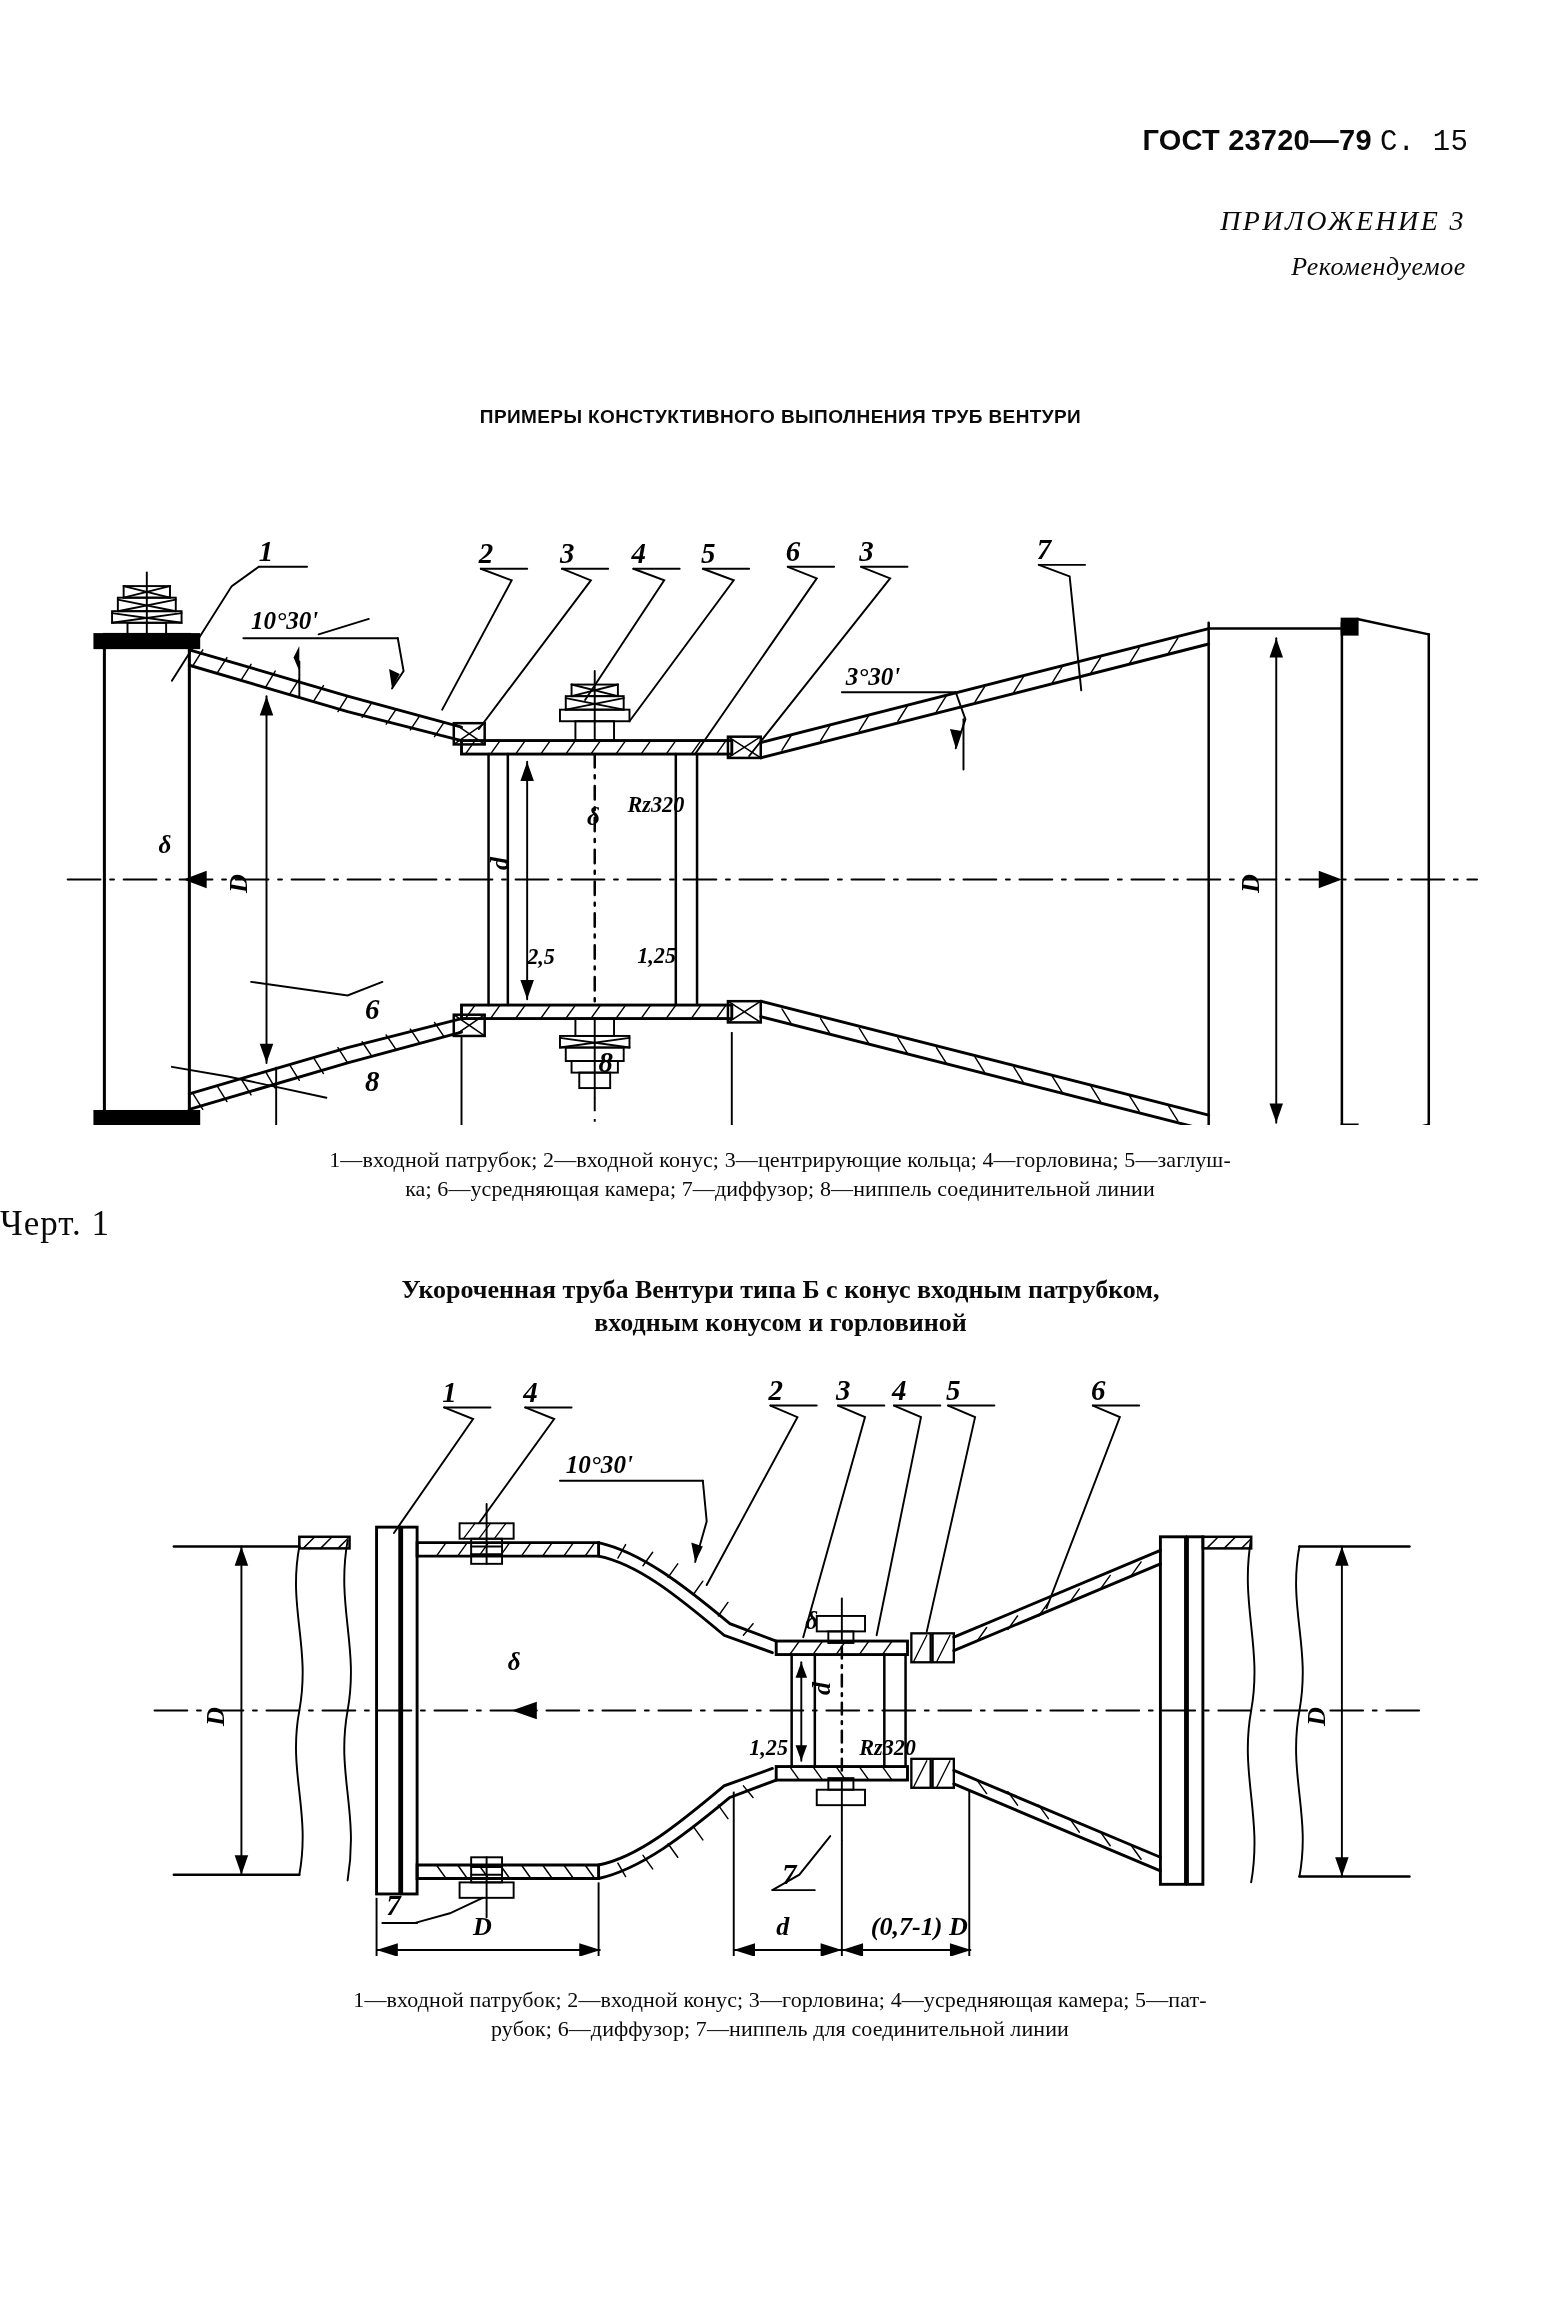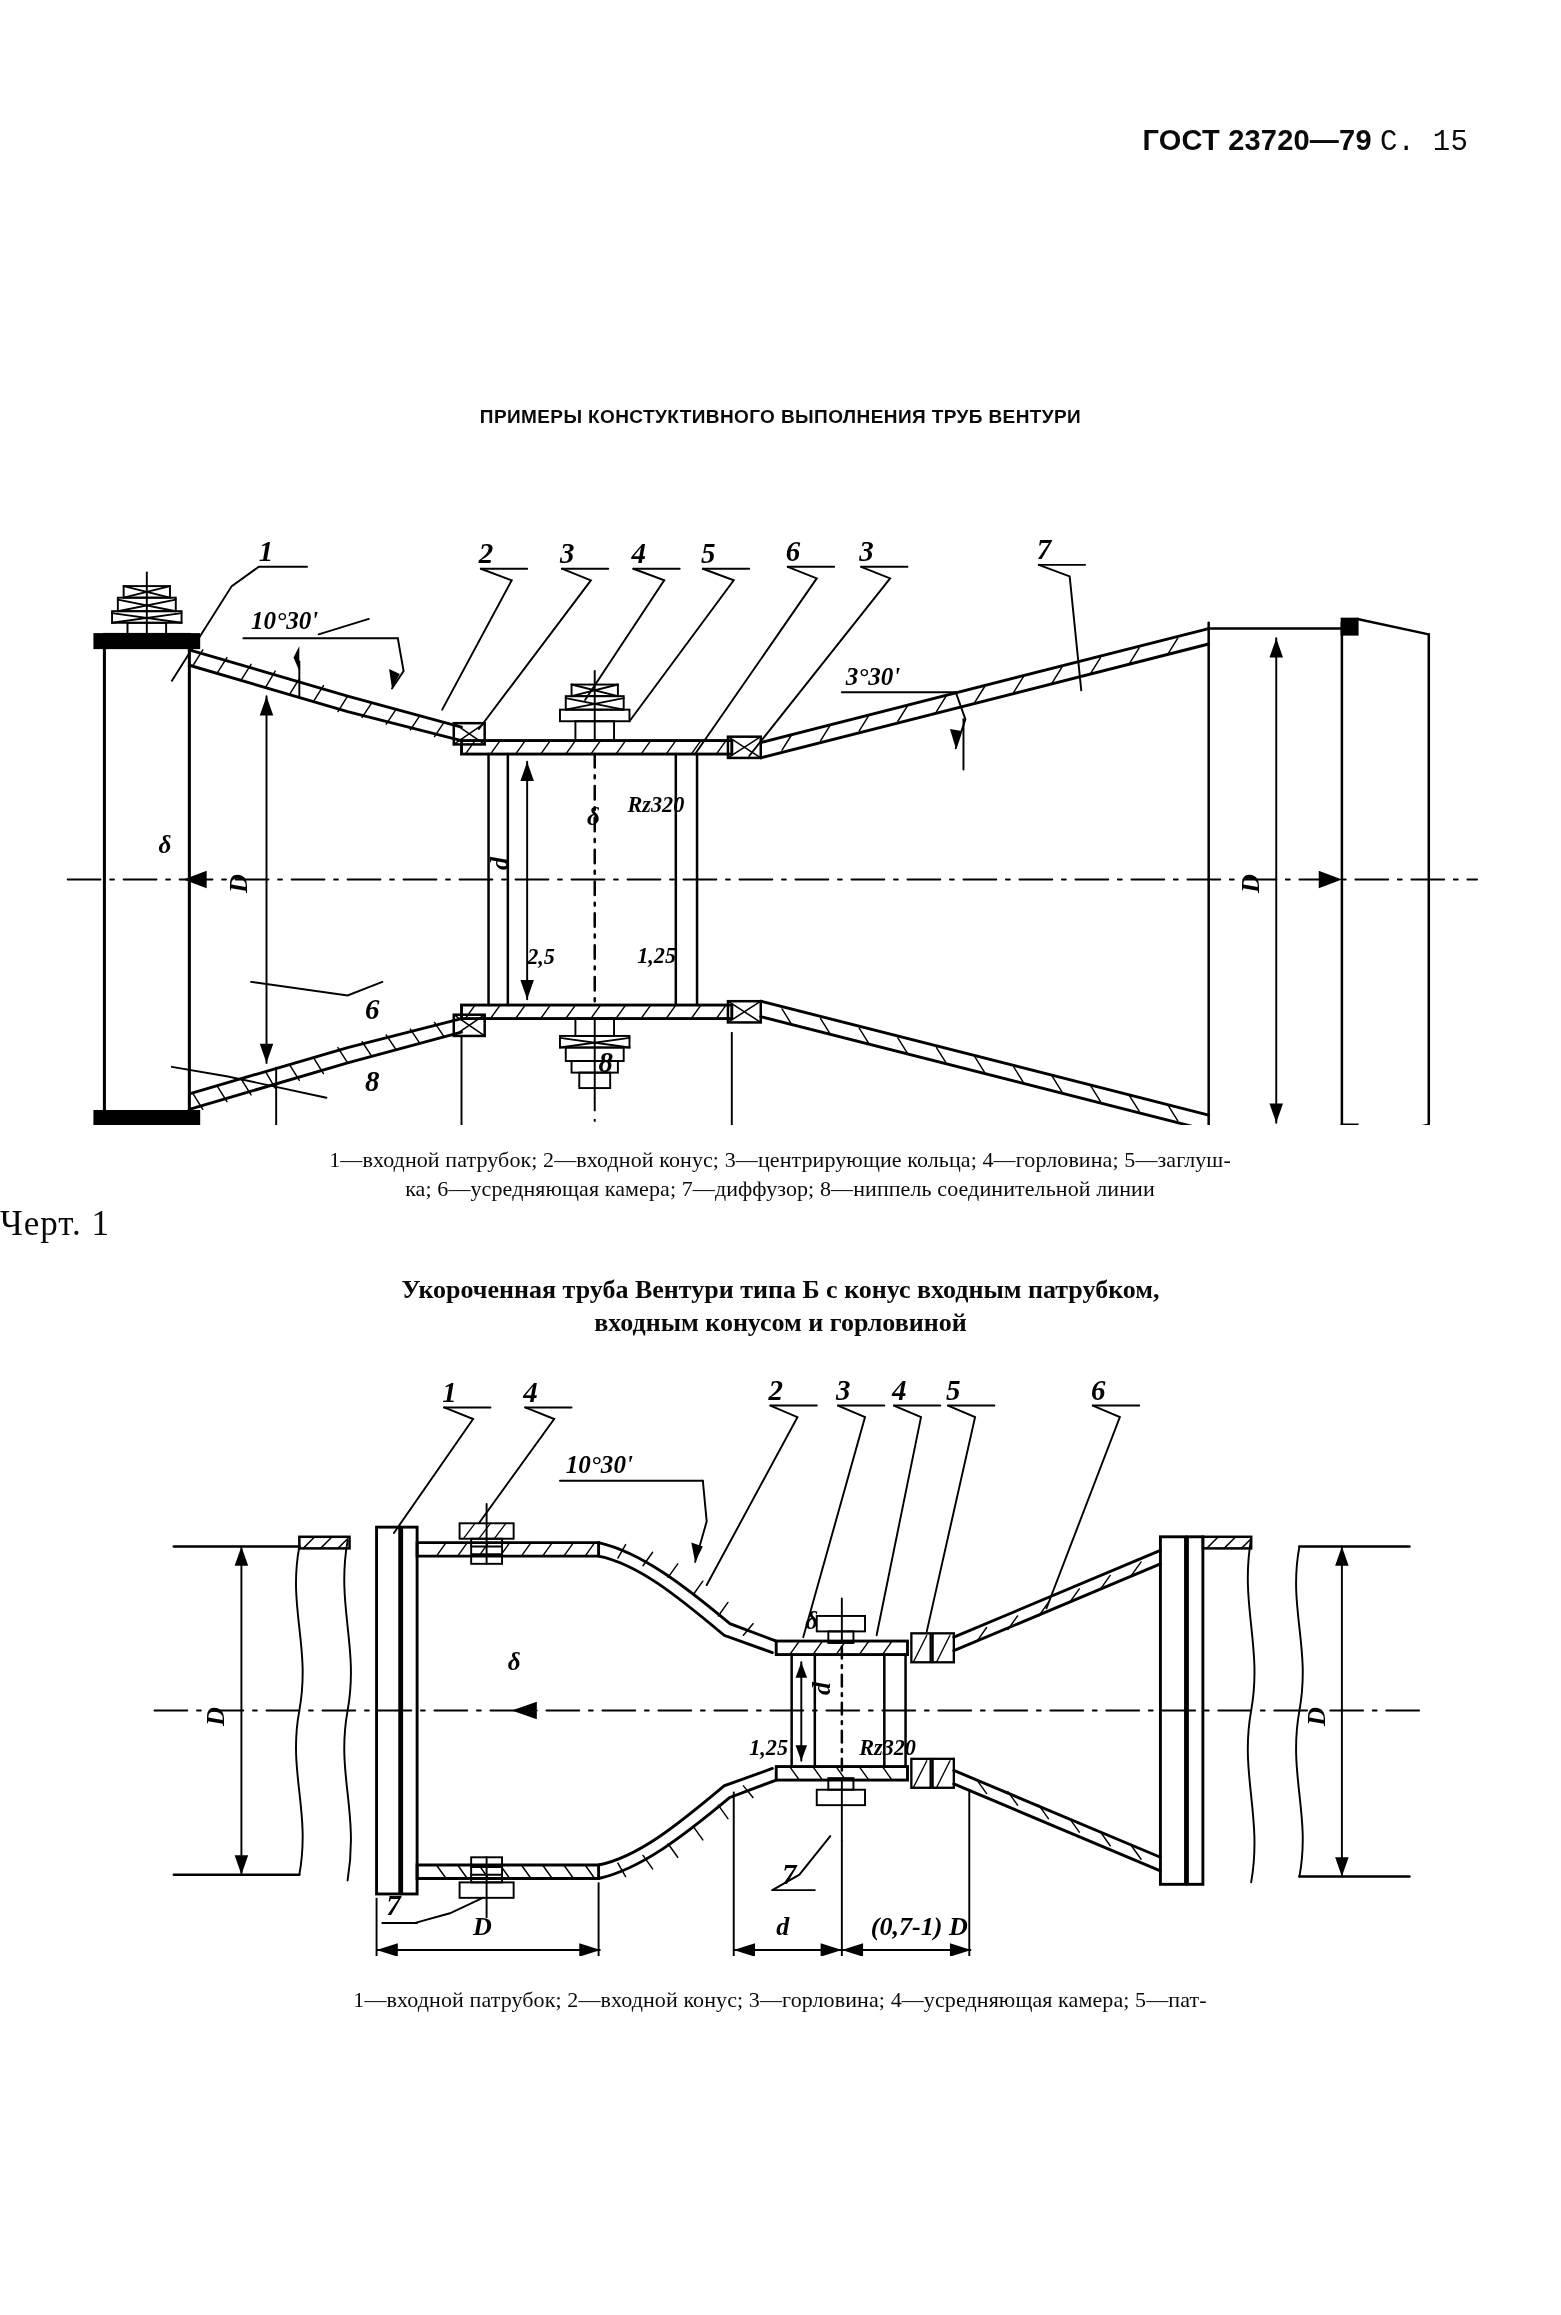--- a/index.html
+++ b/index.html
@@ -145,20 +145,24 @@
 </head>
 <body>
 
 <div class="page">
 
   <div class="doc-header">
     <span>ГОСТ 23720—79</span>
     <span class="pagenum">С. 15</span>
   </div>
 
+  <div class="appendix-block">
+    <div class="appendix-title">ПРИЛОЖЕНИЕ 3</div>
+    <div class="appendix-sub">Рекомендуемое</div>
+  </div>
 
   <div class="main-title">ПРИМЕРЫ КОНСТУКТИВНОГО ВЫПОЛНЕНИЯ ТРУБ ВЕНТУРИ</div>
 
 
   <div class="drawing" id="fig1-drawing">
     <svg width="1448" height="599" viewBox="0 0 1500 620">
       <g fill="none" stroke="#000" stroke-width="2.6" stroke-linecap="round">
 
         <rect x="48" y="112" width="88" height="508" stroke-width="3"></rect>
         <line x1="48" y1="112" x2="48" y2="620"></line>
@@ -701,16 +705,17 @@
         <path d="M946 614 l-22 -7 v14 z" fill="#000" stroke="none"></path>
       </g>
       <text class="dimlabel" x="430" y="598">D</text>
       <text class="dimlabel" x="744" y="598">d</text>
       <text class="dimlabel" x="842" y="598">(0,7-1) D</text>
     </svg>
   </div>
 
   <div class="legend" id="fig2-legend">
     <div>1—входной патрубок; 2—входной конус; 3—горловина; 4—усредняющая камера; 5—пат-</div>
+    <div>рубок; 6—диффузор; 7—ниппель для соединительной линии</div>
   </div>
 
 </div>
 
 
 </body></html>

